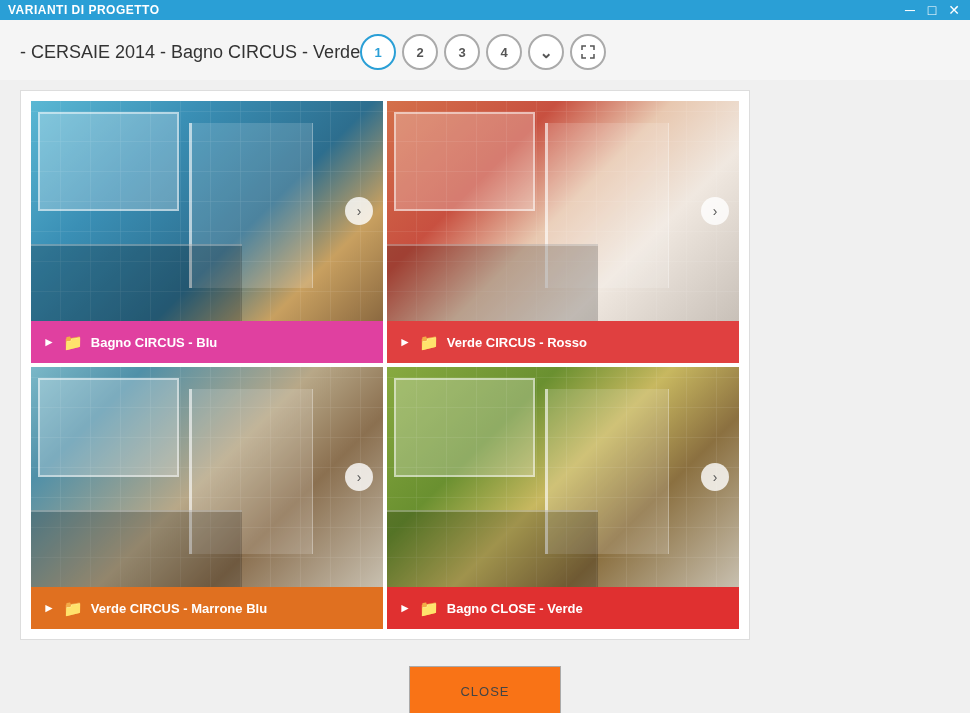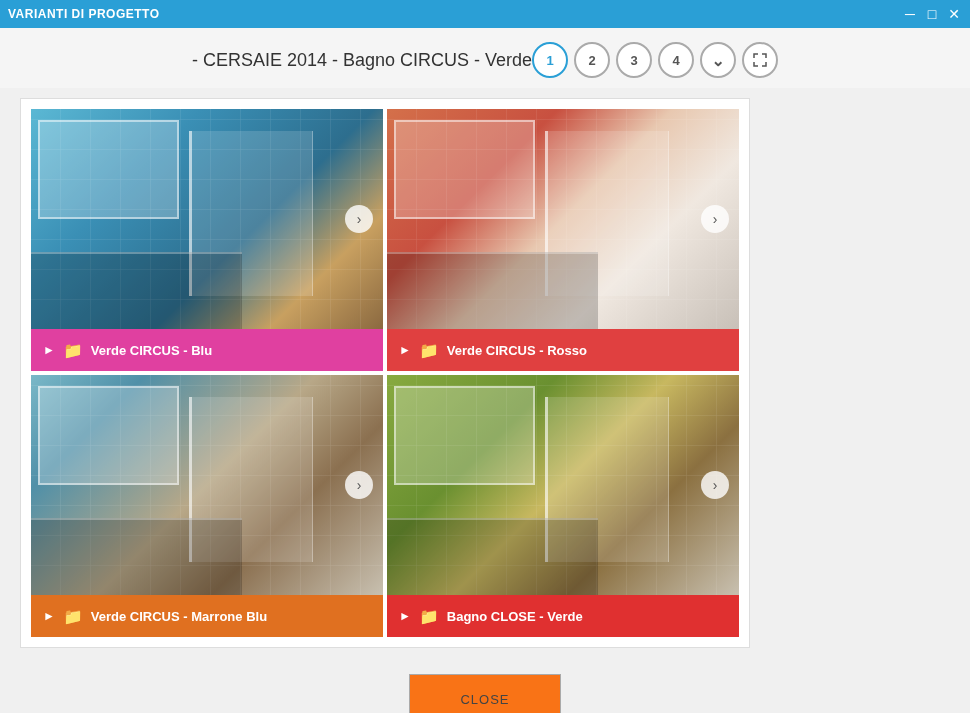--- a/index.html
+++ b/index.html
@@ -8,21 +8,21 @@
       height: 713px;
       background: #f0f0f0;
       font-family: Arial, sans-serif;
       overflow: hidden;
       position: relative;
     }
 
     
     #titlebar {
       background: #2a9fd6;
-      height: 28px;
+      height: 20px;
       display: flex;
       align-items: center;
       justify-content: space-between;
       padding: 0 8px;
     }
     #titlebar-title {
       color: white;
       font-size: 12px;
       font-weight: bold;
       letter-spacing: 0.5px;
@@ -42,21 +42,21 @@
       display: flex;
       align-items: center;
       justify-content: center;
       line-height: 1;
     }
 
     
     #header {
       display: flex;
       align-items: center;
-      justify-content: center;
+      justify-content: flex-start;
       padding: 14px 20px 10px 20px;
       background: #f5f5f5;
     }
     #page-title {
       font-size: 18px;
       color: #333;
       font-weight: normal;
     }
     #nav-controls {
       display: flex;
@@ -272,21 +272,21 @@
         <div class="bathroom-image bath-blu">
           <div class="wall-tiles"></div>
           <div class="mirror"></div>
           <div class="shower-panel"></div>
           <div class="vanity"></div>
           <div class="next-arrow">›</div>
         </div>
         <div class="variant-label label-blu">
           <span class="label-icon-play">►</span>
           <span class="label-icon-folder">📁</span>
-          <span>Verde CIRCUS - Blu</span>
+          <span>Bagno CIRCUS - Blu</span>
         </div>
       </div>
 
       <div class="variant-card">
         <div class="bathroom-image bath-rosso">
           <div class="wall-tiles"></div>
           <div class="mirror"></div>
           <div class="shower-panel"></div>
           <div class="vanity"></div>
           <div class="next-arrow">›</div>

